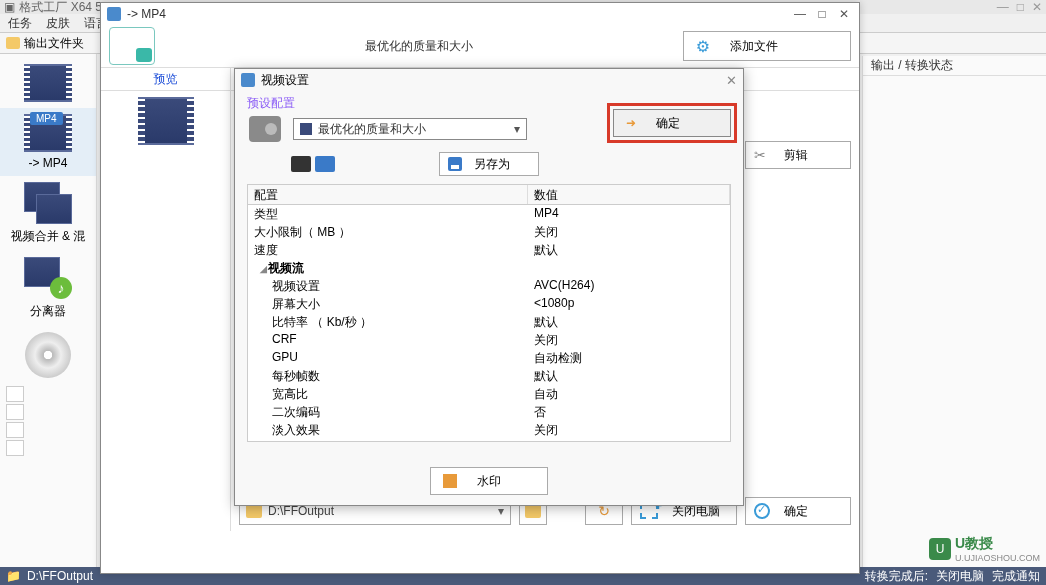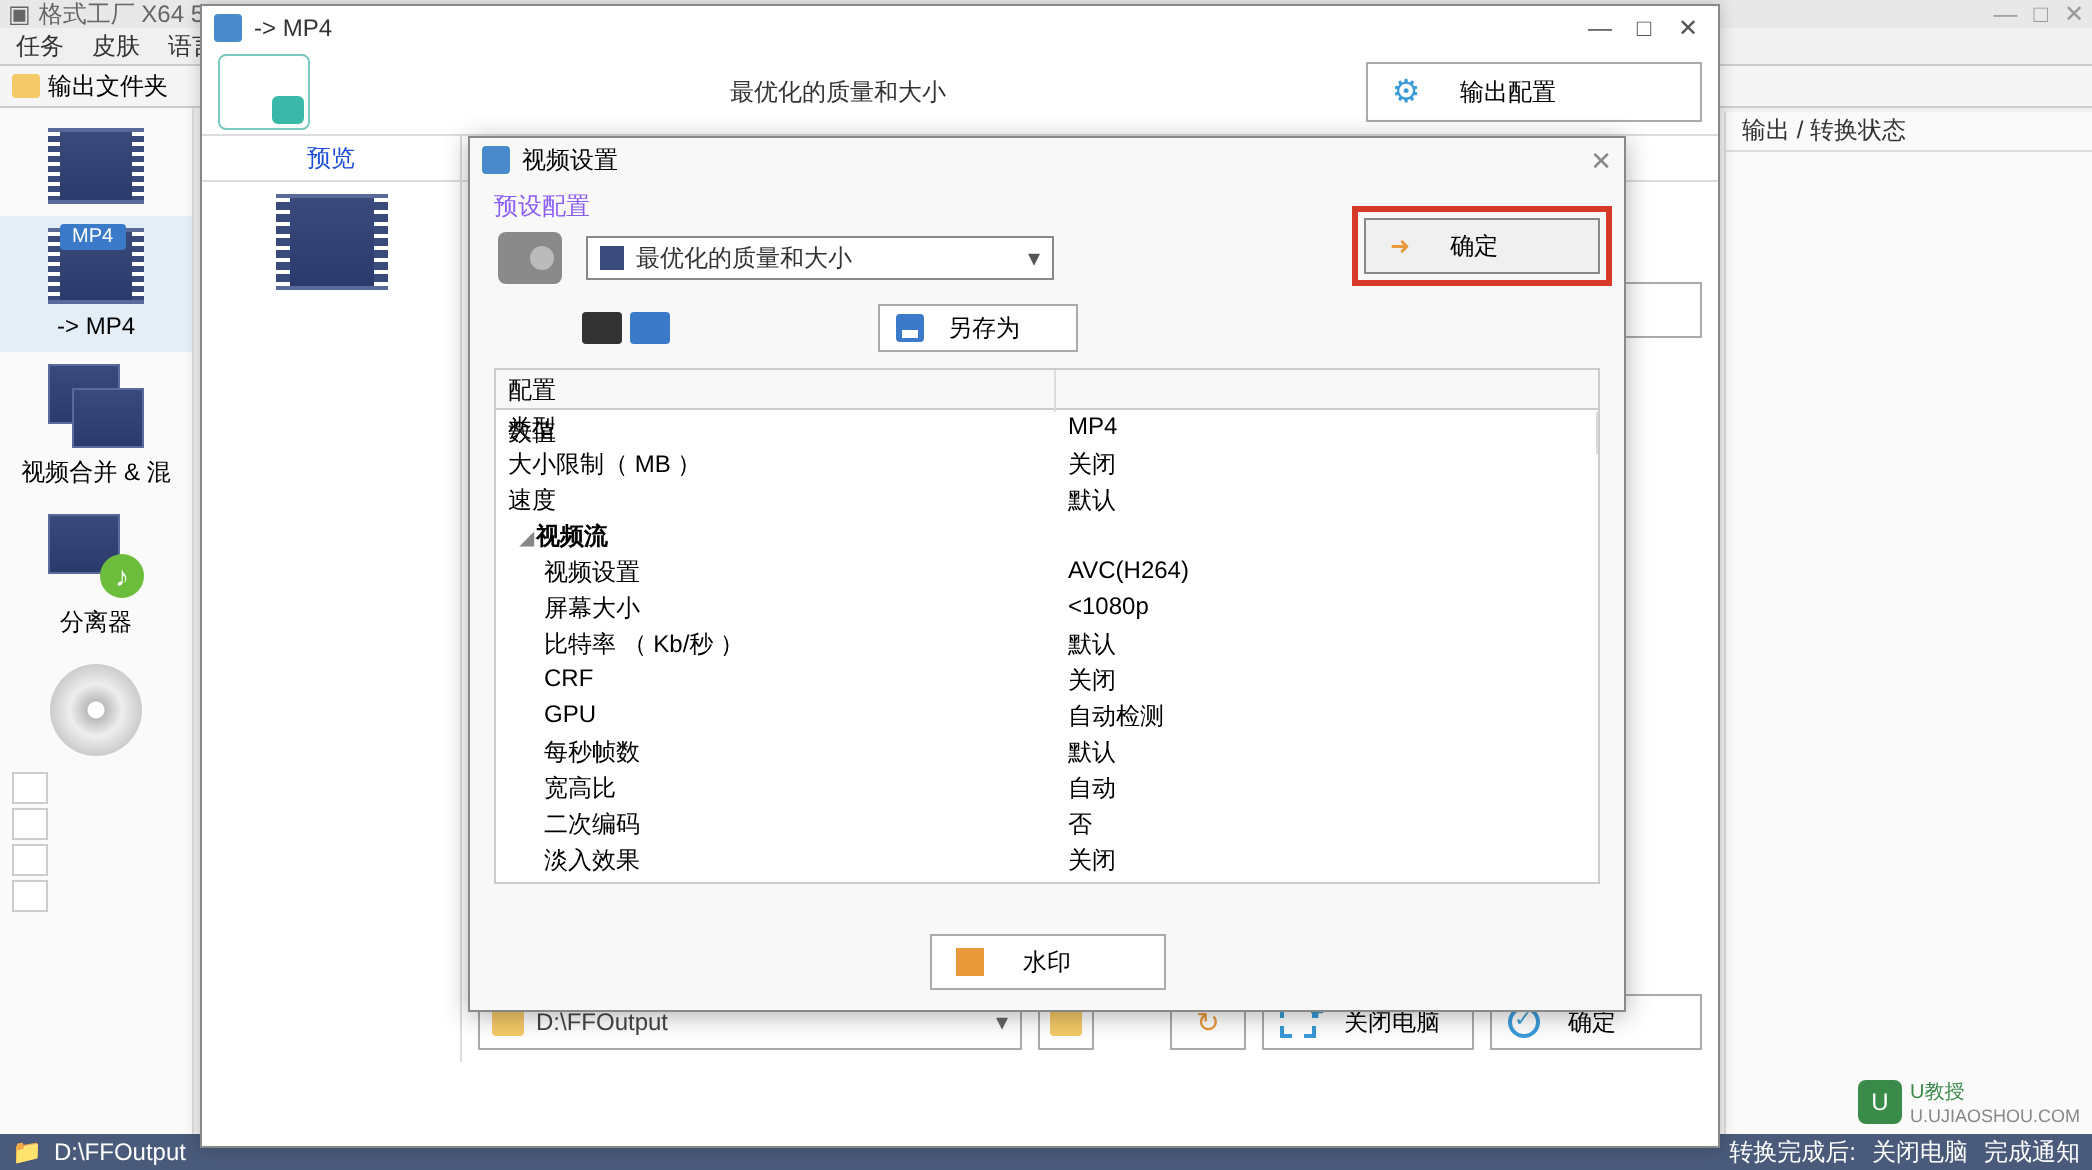--- a/index.html
+++ b/index.html
@@ -79,21 +79,21 @@
 .folder-btn .fld{width:16px;height:14px;background:#f4c968;border-radius:2px;}
 .appbar-btn{width:106px;height:28px;border:1px solid #aaa;background:#fff;display:flex;align-items:center;gap:14px;padding:0 8px;}
 .addfile-icon{width:18px;height:16px;position:relative;}
 .addfile-icon::before{content:"";position:absolute;width:14px;height:12px;border:2px dashed #3a9bd8;}
 .addfile-icon::after{content:"+";position:absolute;right:-4px;top:-4px;color:#3a9bd8;font-weight:bold;}
 .ok-icon{width:16px;height:16px;border:2px solid #3a9bd8;border-radius:50%;position:relative;}
 .ok-icon::after{content:"✓";position:absolute;left:1px;top:-2px;color:#3a9bd8;font-size:11px;}
 .restore-icon{color:#e89a3a;font-size:14px;}
 
 
-.settings-dialog{position:absolute;left:234px;top:68px;width:579px;height:438px;background:#f8f8f8;border:1px solid #888;box-shadow:0 2px 12px rgba(0,0,0,0.3);}
+.settings-dialog{position:absolute;left:234px;top:68px;width:510px;height:438px;background:#f8f8f8;border:1px solid #888;box-shadow:0 2px 12px rgba(0,0,0,0.3);}
 .dlg-titlebar{height:22px;display:flex;align-items:center;justify-content:space-between;padding:0 6px;}
 .dlg-titlebar .left{display:flex;align-items:center;gap:6px;}
 .dlg-titlebar .icon-app{width:14px;height:14px;background:#4a8acc;border-radius:2px;}
 .dlg-titlebar .close{color:#888;font-size:13px;cursor:pointer;}
 .dlg-preset{padding:4px 12px 2px;color:#8b5cf6;}
 .dlg-top-row{display:flex;align-items:center;gap:12px;padding:2px 14px;}
 .cam-icon{width:32px;height:26px;background:#8a8a8a;border-radius:4px;position:relative;}
 .cam-icon::after{content:"";position:absolute;width:12px;height:12px;background:#bbb;border-radius:50%;right:4px;top:7px;}
 .preset-select{width:234px;height:22px;border:1px solid #888;display:flex;align-items:center;justify-content:space-between;padding:0 6px;background:#fff;color:#333;}
 .preset-select .arrow{color:#555;}
@@ -104,21 +104,21 @@
 .mini-btn{width:20px;height:16px;background:#333;border-radius:2px;}
 .mini-btn.blue{background:#3a7ac8;}
 .saveas-btn{width:100px;height:24px;border:1px solid #aaa;background:#fff;display:flex;align-items:center;gap:12px;padding:0 8px;margin-left:100px;}
 .disk-icon{width:14px;height:14px;background:#3a7ac8;border-radius:2px;position:relative;}
 .disk-icon::after{content:"";position:absolute;width:8px;height:4px;background:#fff;left:3px;bottom:2px;}
 
 .config-table{height:258px;margin:0 12px;border:1px solid #ccc;background:#fff;overflow-y:auto;overflow-x:hidden;}
 .config-table::-webkit-scrollbar{width:16px;}
 .config-table::-webkit-scrollbar-track{background:#f0f0f0;}
 .config-table::-webkit-scrollbar-thumb{background:#ccc;}
-.table-header{display:flex;height:20px;border-bottom:1px solid #ccc;background:#f8f8f8;flex-direction:column;}
+.table-header{display:flex;height:20px;border-bottom:1px solid #ccc;background:#f8f8f8;}
 .table-header .col{padding:2px 6px;border-right:1px solid #ddd;}
 .col-key{width:280px;}
 .col-val{flex:1;}
 .table-row{display:flex;height:18px;}
 .table-row .col{padding:1px 6px;}
 .table-row.group .col-key{font-weight:bold;padding-left:12px;}
 .table-row.child .col-key{padding-left:24px;}
 .table-row .tri{display:inline-block;width:8px;color:#888;font-size:9px;}
 
 .watermark-btn{width:118px;height:28px;border:1px solid #aaa;background:#fff;display:flex;align-items:center;gap:20px;padding:0 12px;position:absolute;bottom:10px;left:50%;transform:translateX(-50%);}
@@ -212,21 +212,21 @@
       <span class="ctrl">—</span>
       <span class="ctrl">□</span>
       <span class="ctrl">✕</span>
     </div>
   </div>
   <div class="mp4-header">
     <div class="mp4-logo"></div>
     <div class="mp4-header-center">最优化的质量和大小</div>
     <div class="output-config-btn">
       <span class="gear-icon">⚙</span>
-      <span>输出配置</span>
+      <span>添加文件</span>
     </div>
   </div>
   <div class="mp4-splitter">
     <div class="pane">预览</div>
     <div class="spacer"></div>
   </div>
   <div class="mp4-body">
     <div class="preview-pane">
       <div class="preview-thumb"></div>
     </div>
@@ -365,16 +365,16 @@
   </div>
   <div class="watermark-btn">
     <span class="wm-icon"></span>
     <span>水印</span>
   </div>
 </div>
 
 <div class="ujiaoshou">
   <span class="ulogo">U</span>
   <div>
-    <div style="font-weight:normal;font-size:10px">U教授</div>
+    <div style="font-weight:bold;font-size:14px">U教授</div>
     <div class="sub">U.UJIAOSHOU.COM</div>
   </div>
 </div>
 
 </body></html>

